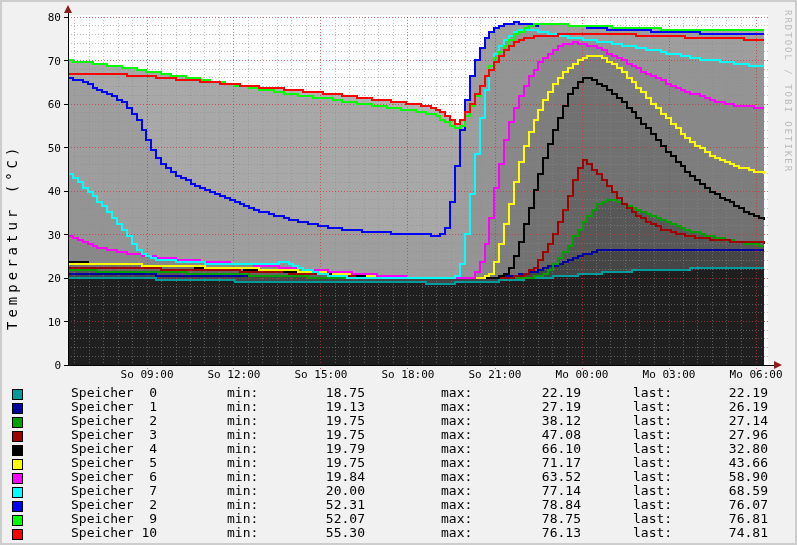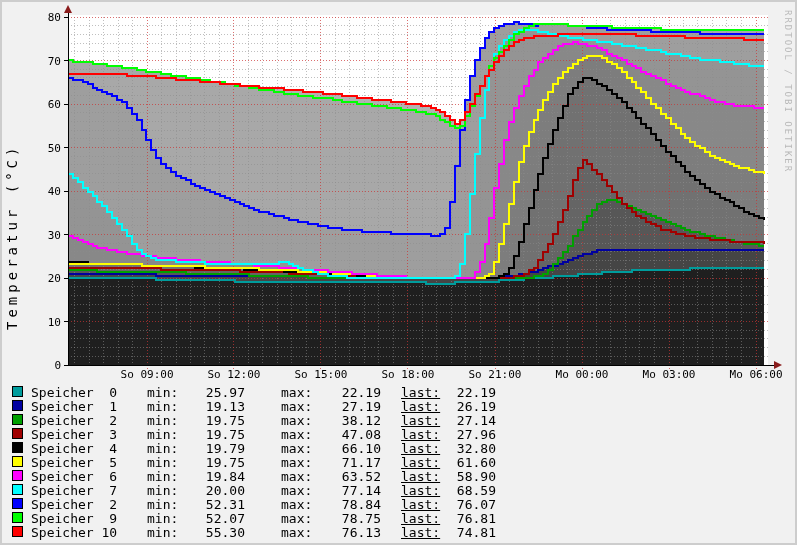--- a/index.html
+++ b/index.html
@@ -32,31 +32,32 @@
     letter-spacing:2px;
     color:#b9b9b9;
     white-space:nowrap;
   }
   .legend{
     position:absolute;
     left:0;top:384px;width:100%;
     font-size:13px;line-height:14px;
   }
   .legend-row{
-    display:flex;align-items:flex-start;
+    display:flex;align-items:flex-end;
     height:14px;padding-left:10px;
     white-space:pre;
+    gap:40px;
   }
   .sw{width:9px;height:9px;border:1px solid #000;margin-right:8px;flex:none;}
   .name{width:95px;}
   .lmin{width:36px;margin-left:21px;}
   .vmin{width:62px;text-align:right;}
   .lmax{width:36px;margin-left:36px;}
   .vmax{width:64px;text-align:right;}
-  .llast{width:44px;margin-left:20px;text-decoration:underline;}
+  .llast{width:44px;margin-left:12px;}
   .vlast{width:51px;text-align:right;}
 </style>
 </head>
 <body>
 
 <div class="window">
   <div class="ylabel">Temperatur (°C)</div>
   <svg id="plot" width="797" height="382">
       <rect x="66" y="13" width="700" height="350" fill="#ffffff"></rect>
       <path d="M66.0,72H70.9V72H75.8V72H80.7V72H85.6V72H90.5V72H95.4V72H100.3V72H105.2V72H110.1V72H115.0V72H119.9V72H124.8V74H129.7V74H134.6V74H139.5V74H144.4V74H149.3V74H154.2V76H159.1V76H164.0V76H168.9V76H173.8V78H178.7V78H183.6V78H188.5V78H193.4V78H198.3V80H203.2V80H208.1V80H213.0V80H217.9V82H222.8V82H227.7V82H232.6V82H237.5V84H242.4V84H247.3V84H252.2V84H257.1V86H262.0V86H266.9V86H271.8V86H276.7V86H281.6V88H286.5V88H291.4V88H296.3V88H301.2V90H306.1V90H311.0V90H315.9V90H320.8V92H325.7V92H330.6V92H335.5V92H340.4V94H345.3V94H350.2V94H355.1V96H360.0V96H364.9V96H369.8V98H374.7V98H379.6V98H384.5V98H389.4V100H394.3V100H399.2V100H404.1V102H409.0V102H413.9V102H418.8V104H423.7V104H428.6V106H433.5V108H438.4V110H443.3V114H448.2V118H453.1V122H458.0V118H462.9V110H467.8V102H472.7V92H477.6V84H482.5V74H487.4V68H492.3V60H497.2V54H502.1V48H507.0V44H511.9V40H516.8V38H521.7V36H526.6V36H531.5V34H536.4V34H541.3V34H546.2V34H551.1V34H556.0V32H560.9V32H565.8V32H570.7V32H575.6V32H580.5V32H585.4V32H590.3V32H595.2V32H600.1V32H605.0V32H609.9V32H614.8V32H619.7V32H624.6V32H629.5V32H634.4V34H639.3V34H644.2V34H649.1V34H654.0V34H658.9V34H663.8V34H668.7V34H673.6V34H678.5V34H683.4V36H688.3V36H693.2V36H698.1V36H703.0V36H707.9V36H712.8V36H717.7V36H722.6V36H727.5V36H732.4V36H737.3V36H742.2V38H747.1V38H752.0V38H756.9V38H761.8V38V363H66.0Z" fill="#b2b2b2" stroke="none" shape-rendering="crispEdges"></path>
@@ -195,25 +196,25 @@
       <text x="231.97" y="376" text-anchor="middle" font-size="11" font-family="&quot;DejaVu Sans Mono&quot;, monospace" fill="#000000">So 12:00</text>
       <text x="318.98" y="376" text-anchor="middle" font-size="11" font-family="&quot;DejaVu Sans Mono&quot;, monospace" fill="#000000">So 15:00</text>
       <text x="405.99" y="376" text-anchor="middle" font-size="11" font-family="&quot;DejaVu Sans Mono&quot;, monospace" fill="#000000">So 18:00</text>
       <text x="493" y="376" text-anchor="middle" font-size="11" font-family="&quot;DejaVu Sans Mono&quot;, monospace" fill="#000000">So 21:00</text>
       <text x="580.0100000000001" y="376" text-anchor="middle" font-size="11" font-family="&quot;DejaVu Sans Mono&quot;, monospace" fill="#000000">Mo 00:00</text>
       <text x="667.02" y="376" text-anchor="middle" font-size="11" font-family="&quot;DejaVu Sans Mono&quot;, monospace" fill="#000000">Mo 03:00</text>
       <text x="754.03" y="376" text-anchor="middle" font-size="11" font-family="&quot;DejaVu Sans Mono&quot;, monospace" fill="#000000">Mo 06:00</text>
     </svg>
   <div class="watermark">RRDTOOL / TOBI OETIKER</div>
   <div class="legend" id="legend">
-      <div class="legend-row"><span class="sw" style="background: rgb(0, 156, 156);"></span><span class="name">Speicher  0</span><span class="lmin">min:</span><span class="vmin">25.97</span><span class="lmax">max:</span><span class="vmax">22.19</span><span class="llast">last:</span><span class="vlast">22.19</span></div>
+      <div class="legend-row"><span class="sw" style="background: rgb(0, 156, 156);"></span><span class="name">Speicher  0</span><span class="lmin">min:</span><span class="vmin">18.75</span><span class="lmax">max:</span><span class="vmax">22.19</span><span class="llast">last:</span><span class="vlast">22.19</span></div>
       <div class="legend-row"><span class="sw" style="background: rgb(0, 0, 160);"></span><span class="name">Speicher  1</span><span class="lmin">min:</span><span class="vmin">19.13</span><span class="lmax">max:</span><span class="vmax">27.19</span><span class="llast">last:</span><span class="vlast">26.19</span></div>
       <div class="legend-row"><span class="sw" style="background: rgb(0, 160, 0);"></span><span class="name">Speicher  2</span><span class="lmin">min:</span><span class="vmin">19.75</span><span class="lmax">max:</span><span class="vmax">38.12</span><span class="llast">last:</span><span class="vlast">27.14</span></div>
       <div class="legend-row"><span class="sw" style="background: rgb(160, 0, 0);"></span><span class="name">Speicher  3</span><span class="lmin">min:</span><span class="vmin">19.75</span><span class="lmax">max:</span><span class="vmax">47.08</span><span class="llast">last:</span><span class="vlast">27.96</span></div>
       <div class="legend-row"><span class="sw" style="background: rgb(0, 0, 0);"></span><span class="name">Speicher  4</span><span class="lmin">min:</span><span class="vmin">19.79</span><span class="lmax">max:</span><span class="vmax">66.10</span><span class="llast">last:</span><span class="vlast">32.80</span></div>
-      <div class="legend-row"><span class="sw" style="background: rgb(255, 255, 0);"></span><span class="name">Speicher  5</span><span class="lmin">min:</span><span class="vmin">19.75</span><span class="lmax">max:</span><span class="vmax">71.17</span><span class="llast">last:</span><span class="vlast">61.60</span></div>
+      <div class="legend-row"><span class="sw" style="background: rgb(255, 255, 0);"></span><span class="name">Speicher  5</span><span class="lmin">min:</span><span class="vmin">19.75</span><span class="lmax">max:</span><span class="vmax">71.17</span><span class="llast">last:</span><span class="vlast">43.66</span></div>
       <div class="legend-row"><span class="sw" style="background: rgb(255, 0, 255);"></span><span class="name">Speicher  6</span><span class="lmin">min:</span><span class="vmin">19.84</span><span class="lmax">max:</span><span class="vmax">63.52</span><span class="llast">last:</span><span class="vlast">58.90</span></div>
       <div class="legend-row"><span class="sw" style="background: rgb(0, 255, 255);"></span><span class="name">Speicher  7</span><span class="lmin">min:</span><span class="vmin">20.00</span><span class="lmax">max:</span><span class="vmax">77.14</span><span class="llast">last:</span><span class="vlast">68.59</span></div>
       <div class="legend-row"><span class="sw" style="background: rgb(0, 0, 255);"></span><span class="name">Speicher  2</span><span class="lmin">min:</span><span class="vmin">52.31</span><span class="lmax">max:</span><span class="vmax">78.84</span><span class="llast">last:</span><span class="vlast">76.07</span></div>
       <div class="legend-row"><span class="sw" style="background: rgb(0, 255, 0);"></span><span class="name">Speicher  9</span><span class="lmin">min:</span><span class="vmin">52.07</span><span class="lmax">max:</span><span class="vmax">78.75</span><span class="llast">last:</span><span class="vlast">76.81</span></div>
       <div class="legend-row"><span class="sw" style="background: rgb(255, 0, 0);"></span><span class="name">Speicher 10</span><span class="lmin">min:</span><span class="vmin">55.30</span><span class="lmax">max:</span><span class="vmax">76.13</span><span class="llast">last:</span><span class="vlast">74.81</span></div>
     </div>
 </div>
 
 </body></html>

